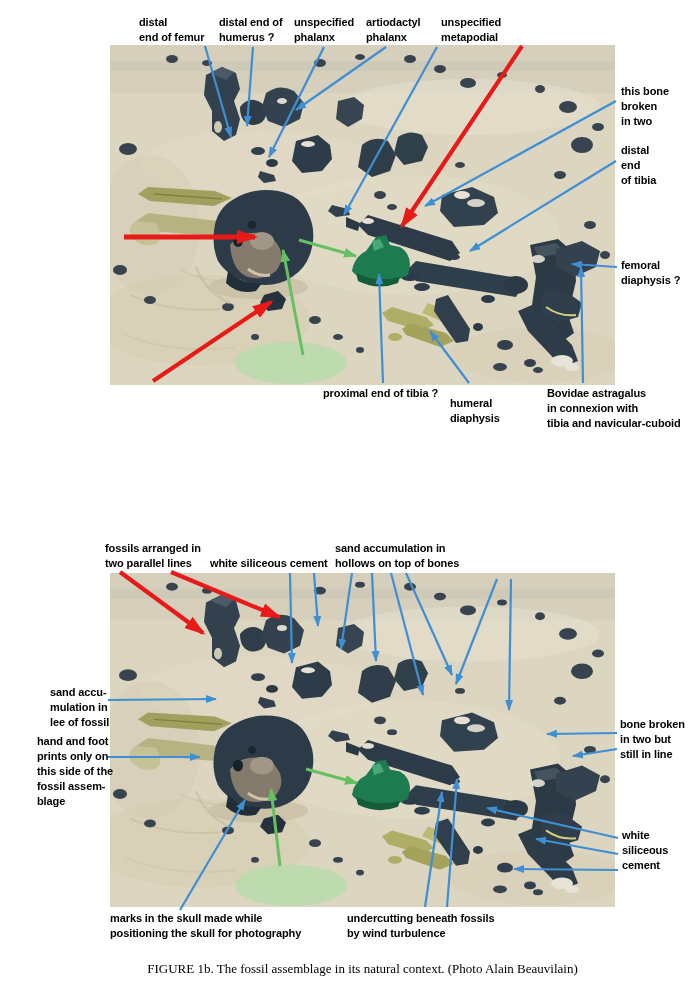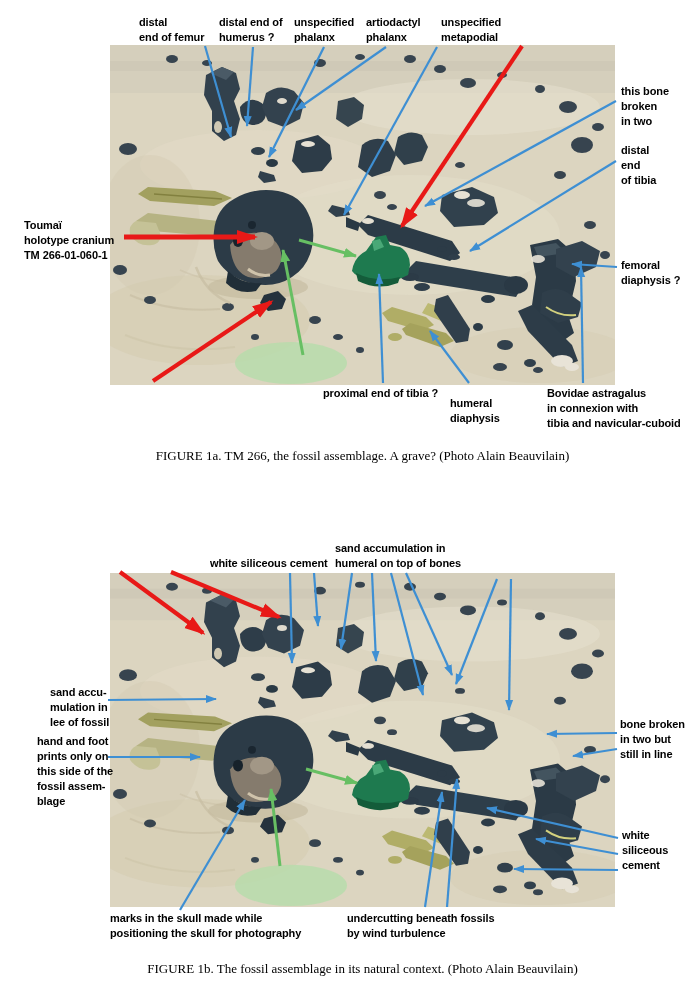--- a/index.html
+++ b/index.html
@@ -233,34 +233,32 @@
   <div class="lbl c" style="left:441px;top:15px;width:68px">unspecified
 metapodial</div>
   <div class="lbl" style="left:621px;top:84px">this bone
 broken
 in two</div>
   <div class="lbl" style="left:621px;top:143px">distal
 end
 of tibia</div>
   <div class="lbl" style="left:621px;top:258px">femoral
 diaphysis ?</div>
-  <div class="lbl" style="left:24px;top:218px">Toumaï
-holotype cranium
-TM 266-01-060-1</div>
   <div class="lbl" style="left:323px;top:386px">proximal end of tibia ?</div>
   <div class="lbl c" style="left:450px;top:396px;width:62px">humeral
 diaphysis</div>
   <div class="lbl" style="left:547px;top:386px">Bovidae astragalus
 in connexion with
 tibia and navicular-cuboid</div>
-  <div class="cap" style="top:448px">FIGURE 1a. TM 266, the fossil assemblage. A grave? (Photo Alain Beauvilain)</div>
-
+
+  <div class="lbl" style="left:105px;top:541px">fossils arranged in
+two parallel lines</div>
   <div class="lbl" style="left:210px;top:556px">white siliceous cement</div>
   <div class="lbl" style="left:335px;top:541px">sand accumulation in
-humeral on top of bones</div>
+hollows on top of bones</div>
   <div class="lbl" style="left:50px;top:685px">sand accu-
 mulation in
 lee of fossil</div>
   <div class="lbl" style="left:37px;top:734px">hand and foot
 prints only on
 this side of the
 fossil assem-
 blage</div>
   <div class="lbl" style="left:620px;top:717px">bone broken
 in two but

